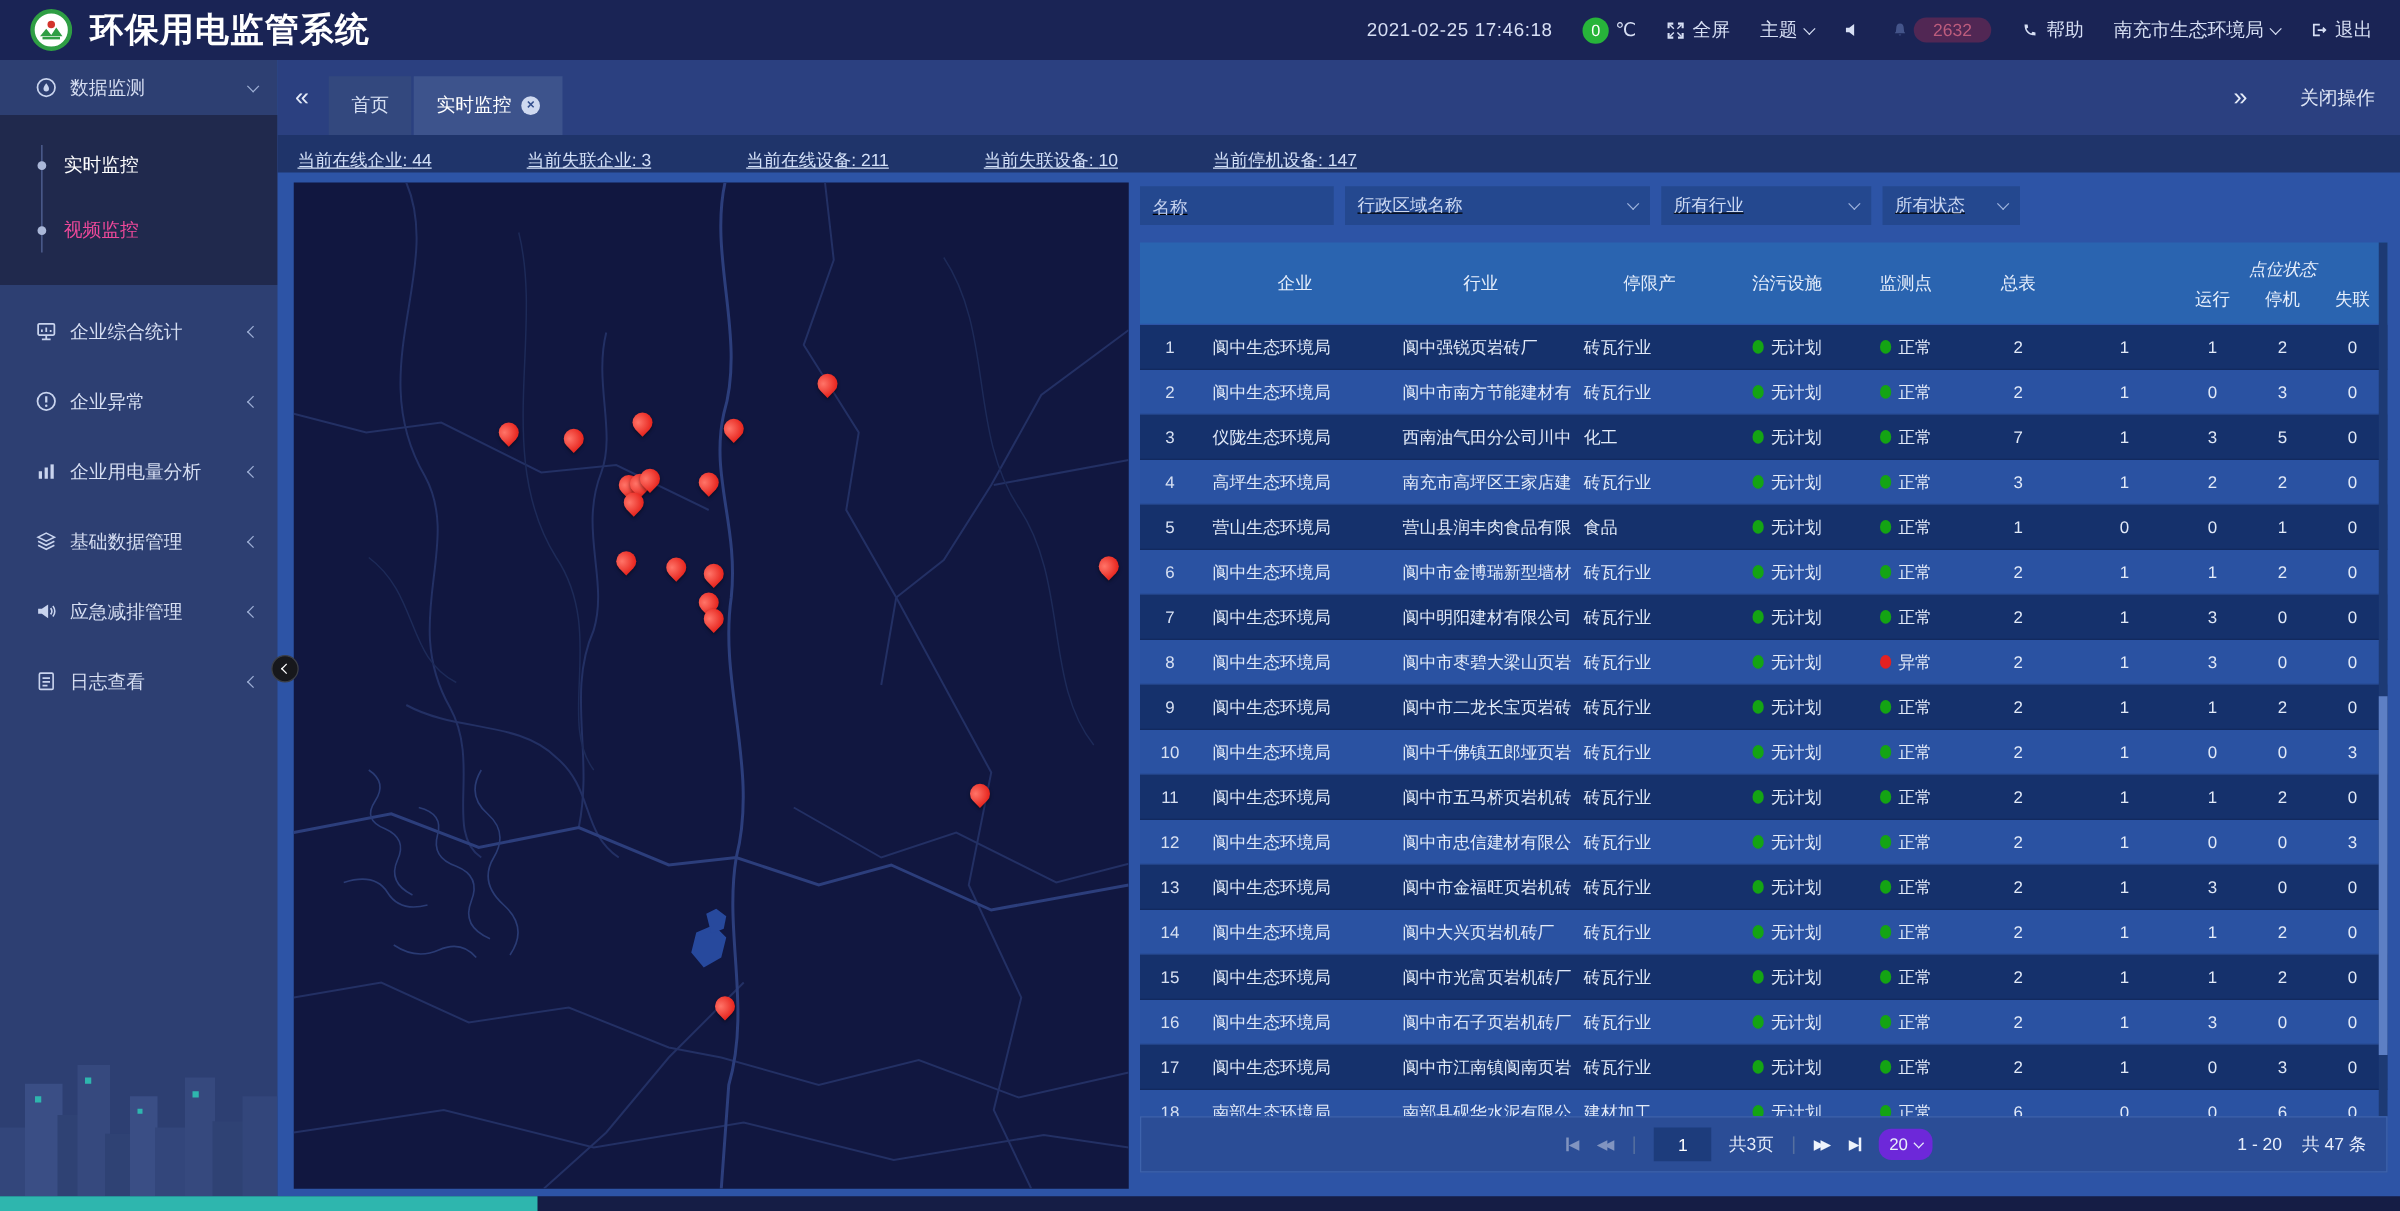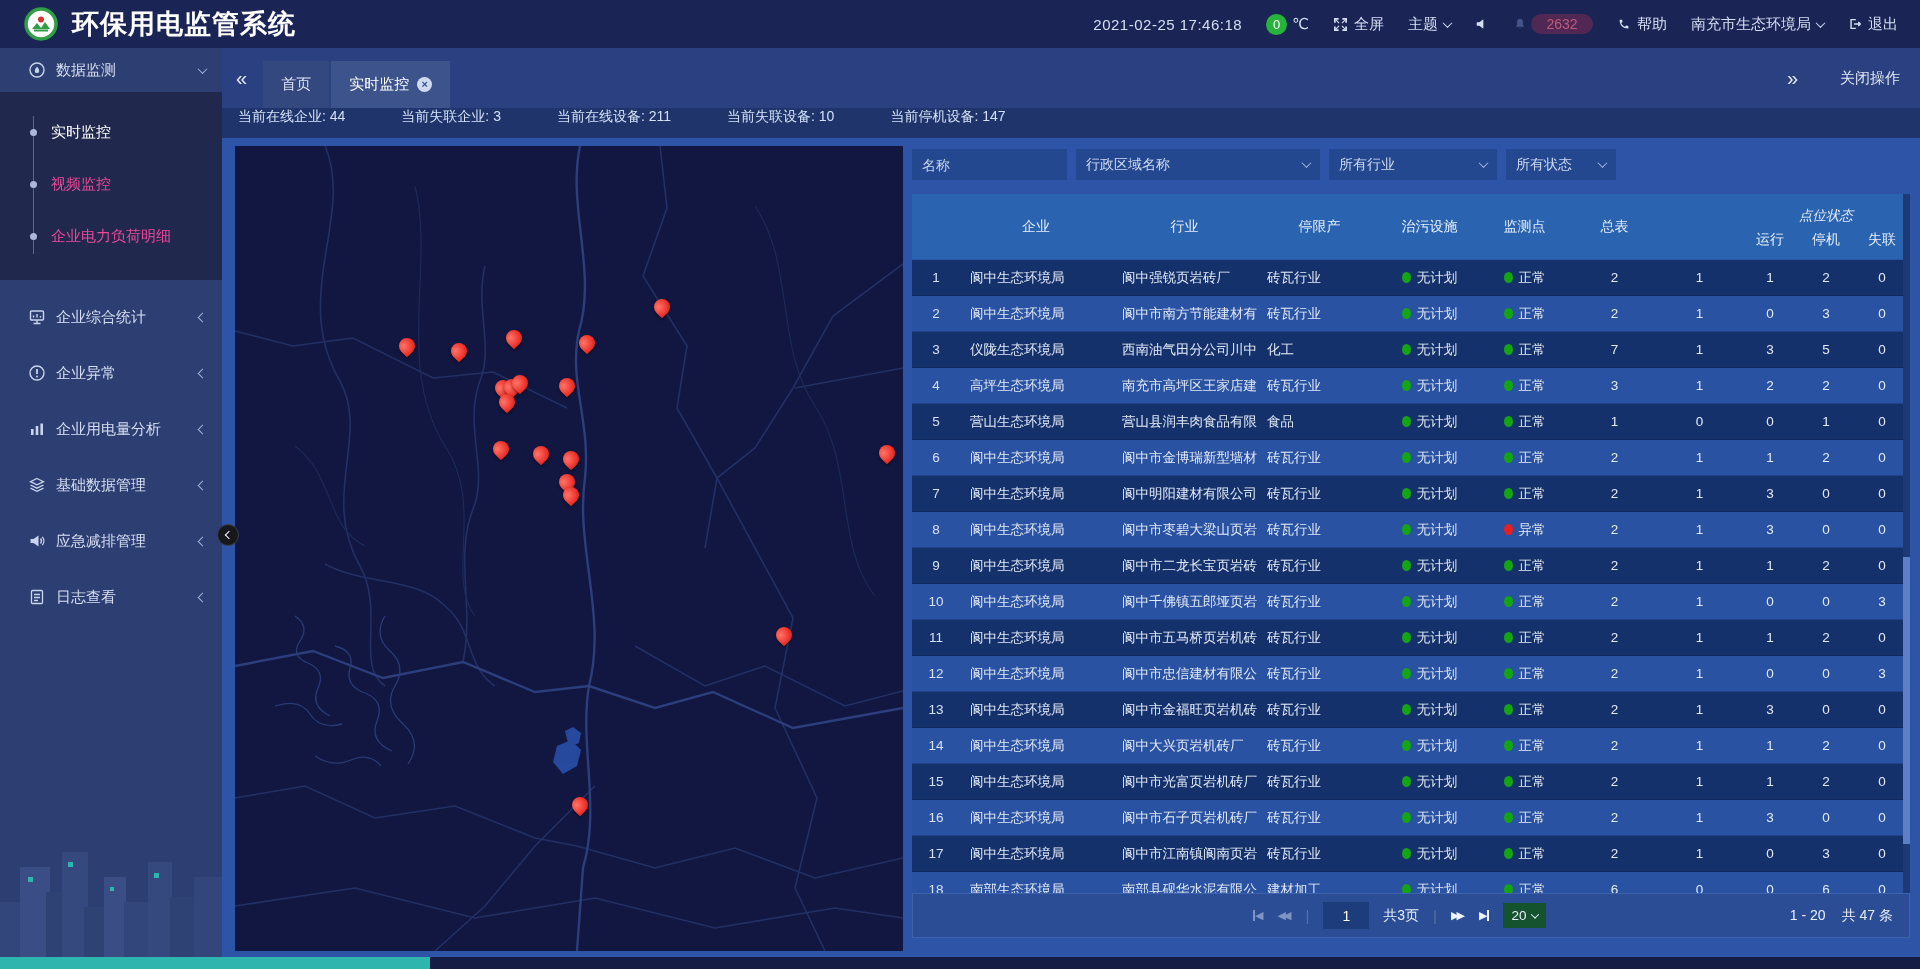--- a/index.html
+++ b/index.html
@@ -41,41 +41,41 @@
     display:flex;align-items:flex-end;color:#cfd9f0;z-index:4;}
   .tab-scroll{align-self:center;font-size:20px;color:#e5ebf8;padding:0 16px 0 14px;cursor:pointer;line-height:1;}
   .tab{height:47px;display:flex;align-items:center;gap:8px;padding:0 18px;font-size:15px;
     background:#33487e;color:#d8e1f4;cursor:pointer;margin-right:2px;}
   .tab.active{background:#3d538c;color:#fff;}
   .tab-close{width:15px;height:15px;border-radius:50%;background:#cfd9f0;color:#35508f;
     font-size:11px;line-height:15px;text-align:center;font-weight:bold;}
   .tabstrip-right{margin-left:auto;align-self:center;display:flex;align-items:center;gap:26px;padding-right:20px;font-size:15px;color:#dfe6f6;}
   
   .statsbar{position:absolute;left:222px;top:108px;width:1698px;height:30px;background:#1f346a;
-    display:flex;align-items:flex-start;gap:56px;padding-left:16px;box-sizing:border-box;
-    color:#d3e0f8;font-size:14px;z-index:4;}
+    display:flex;align-items:flex-end;gap:76px;padding-left:16px;box-sizing:border-box;
+    color:#d3e0f8;font-size:14px;z-index:4;text-decoration:underline;}
   .stat{white-space:nowrap;}
   .stat-label::after{content:": ";}
   
   .content{position:absolute;left:222px;top:138px;width:1698px;bottom:12px;background:#2d54a6;}
   
   .map{position:absolute;left:13px;top:8px;width:668px;height:805px;background:#111740;overflow:hidden;cursor:grab;}
   .map svg.roads{position:absolute;left:0;top:0;}
   .city-label{position:absolute;transform:translate(-50%,-50%);color:#aab6d6;font-size:15px;
     text-shadow:0 1px 3px #05081f;white-space:nowrap;}
   .pin{position:absolute;width:16px;height:16px;border-radius:50% 50% 50% 0;
     background:radial-gradient(circle at 35% 35%,#ff7468,#e7251e 75%);
     transform:rotate(-45deg);box-shadow:-1px 1px 3px rgba(0,0,0,.45);cursor:pointer;}
   .collapse-toggle{position:absolute;left:217px;top:524px;width:22px;height:22px;border-radius:50%;
     background:#17181c;border:1px solid #3c3f46;color:#fff;display:flex;align-items:center;
     justify-content:center;z-index:8;cursor:pointer;}
   .collapse-toggle .chev{width:5px;height:5px;margin-left:2px;}
   
   .panel{position:absolute;left:690px;top:8px;width:998px;height:805px;}
-  .filters{position:absolute;left:0;top:3px;width:100%;height:43px;display:flex;gap:9px;}
+  .filters{position:absolute;left:0;top:3px;width:100%;height:43px;display:flex;gap:9px;text-decoration:underline;}
   .f-input,.f-select{height:31px;background:#24488f;color:#cdd9f2;font-size:14px;
     display:flex;align-items:center;padding:0 10px;box-sizing:border-box;border:none;}
   .f-input{width:155px;}
   .f-input::placeholder{color:#c4d1ee;opacity:1;}
   .f-select{cursor:pointer;justify-content:space-between;}
   .f-select .chev{color:#9fb4dd;margin-left:8px;}
   .f-region{width:244px;}.f-industry{width:168px;}.f-status{width:110px;}
   .grid-cols{display:grid;grid-template-columns:48px 152px 145px 125px 95px 95px 85px 85px 56px 56px 56px;}
   .thead{position:absolute;left:0;top:48px;width:100%;height:65px;background:#2a64b0;
     color:#e6eefb;font-size:14px;grid-template-rows:33px 32px;}
@@ -101,22 +101,22 @@
   .pagination{position:absolute;left:0;top:747px;width:100%;height:45px;background:#2b4d96;
     border:1px solid #3e63ac;box-sizing:border-box;display:flex;align-items:center;color:#e8eefb;}
   .pg-center{position:absolute;left:340px;display:flex;align-items:center;gap:14px;}
   .pg-btn{display:inline-flex;align-items:center;font-size:11px;cursor:pointer;color:#eef3fc;}
   .pg-btn.disabled{color:#8194c0;}
   .vbar{display:inline-block;width:2px;height:11px;background:currentColor;}
   .dbl{letter-spacing:-3px;padding-right:3px;}
   .pg-sep{color:#56709f;font-size:15px;}
   .pg-input{width:42px;height:25px;background:#1d3c7c;border:none;color:#fff;text-align:center;font-size:14px;}
   .pg-pages{font-size:14px;}
-  .pg-size{height:25px;background:#14532d;display:inline-flex;align-items:center;gap:6px;
-    padding:0 8px;font-size:13.5px;cursor:pointer;}
+  .pg-size{height:25px;background:#6d28d9;display:inline-flex;align-items:center;gap:6px;
+    padding:0 8px;font-size:13.5px;cursor:pointer;border-radius:10px;}
   .pg-size .chev{width:5px;height:5px;}
   .pg-range{position:absolute;right:16px;font-size:14px;display:flex;gap:16px;}
   
   .bottom-strip{position:absolute;left:0;bottom:0;width:1920px;height:12px;background:#151d45;z-index:10;}
   .bottom-strip .teal{width:430px;height:12px;background:#2eb6ae;}
   svg{display:block;}
 </style>
 </head>
 <body>
 
@@ -199,21 +199,20 @@
         <circle cx="9" cy="9" r="7"></circle>
           <path d="M9 5.5 C10.6 7.6 11.2 8.8 11.2 9.9 A2.2 2.2 0 1 1 6.8 9.9 C6.8 8.8 7.4 7.6 9 5.5 Z" fill="#c9d4ee" stroke="none"></path>
       </svg>
     </span>
     <span class="glabel">数据监测</span>
     <span class="chev chev-down"></span>
   </div>
   <div class="submenu">
     <div class="subitem active">实时监控</div>
     <div class="subitem">视频监控</div>
-    <div class="subitem">企业电力负荷明细</div>
   </div>
   <div style="height:9px"></div>
   <div class="sgroup">
     <span class="gicon">
       <svg viewBox="0 0 18 18" fill="none" stroke="#c9d4ee" stroke-width="1.4">
         <rect x="2.5" y="3" width="13" height="9" rx="1"></rect>
           <path d="M9 12 V15 M5.5 15.5 H12.5"></path>
           <path d="M5.5 9.5 V7.5 M9 9.5 V6 M12.5 9.5 V8"></path>
       </svg>
     </span>

